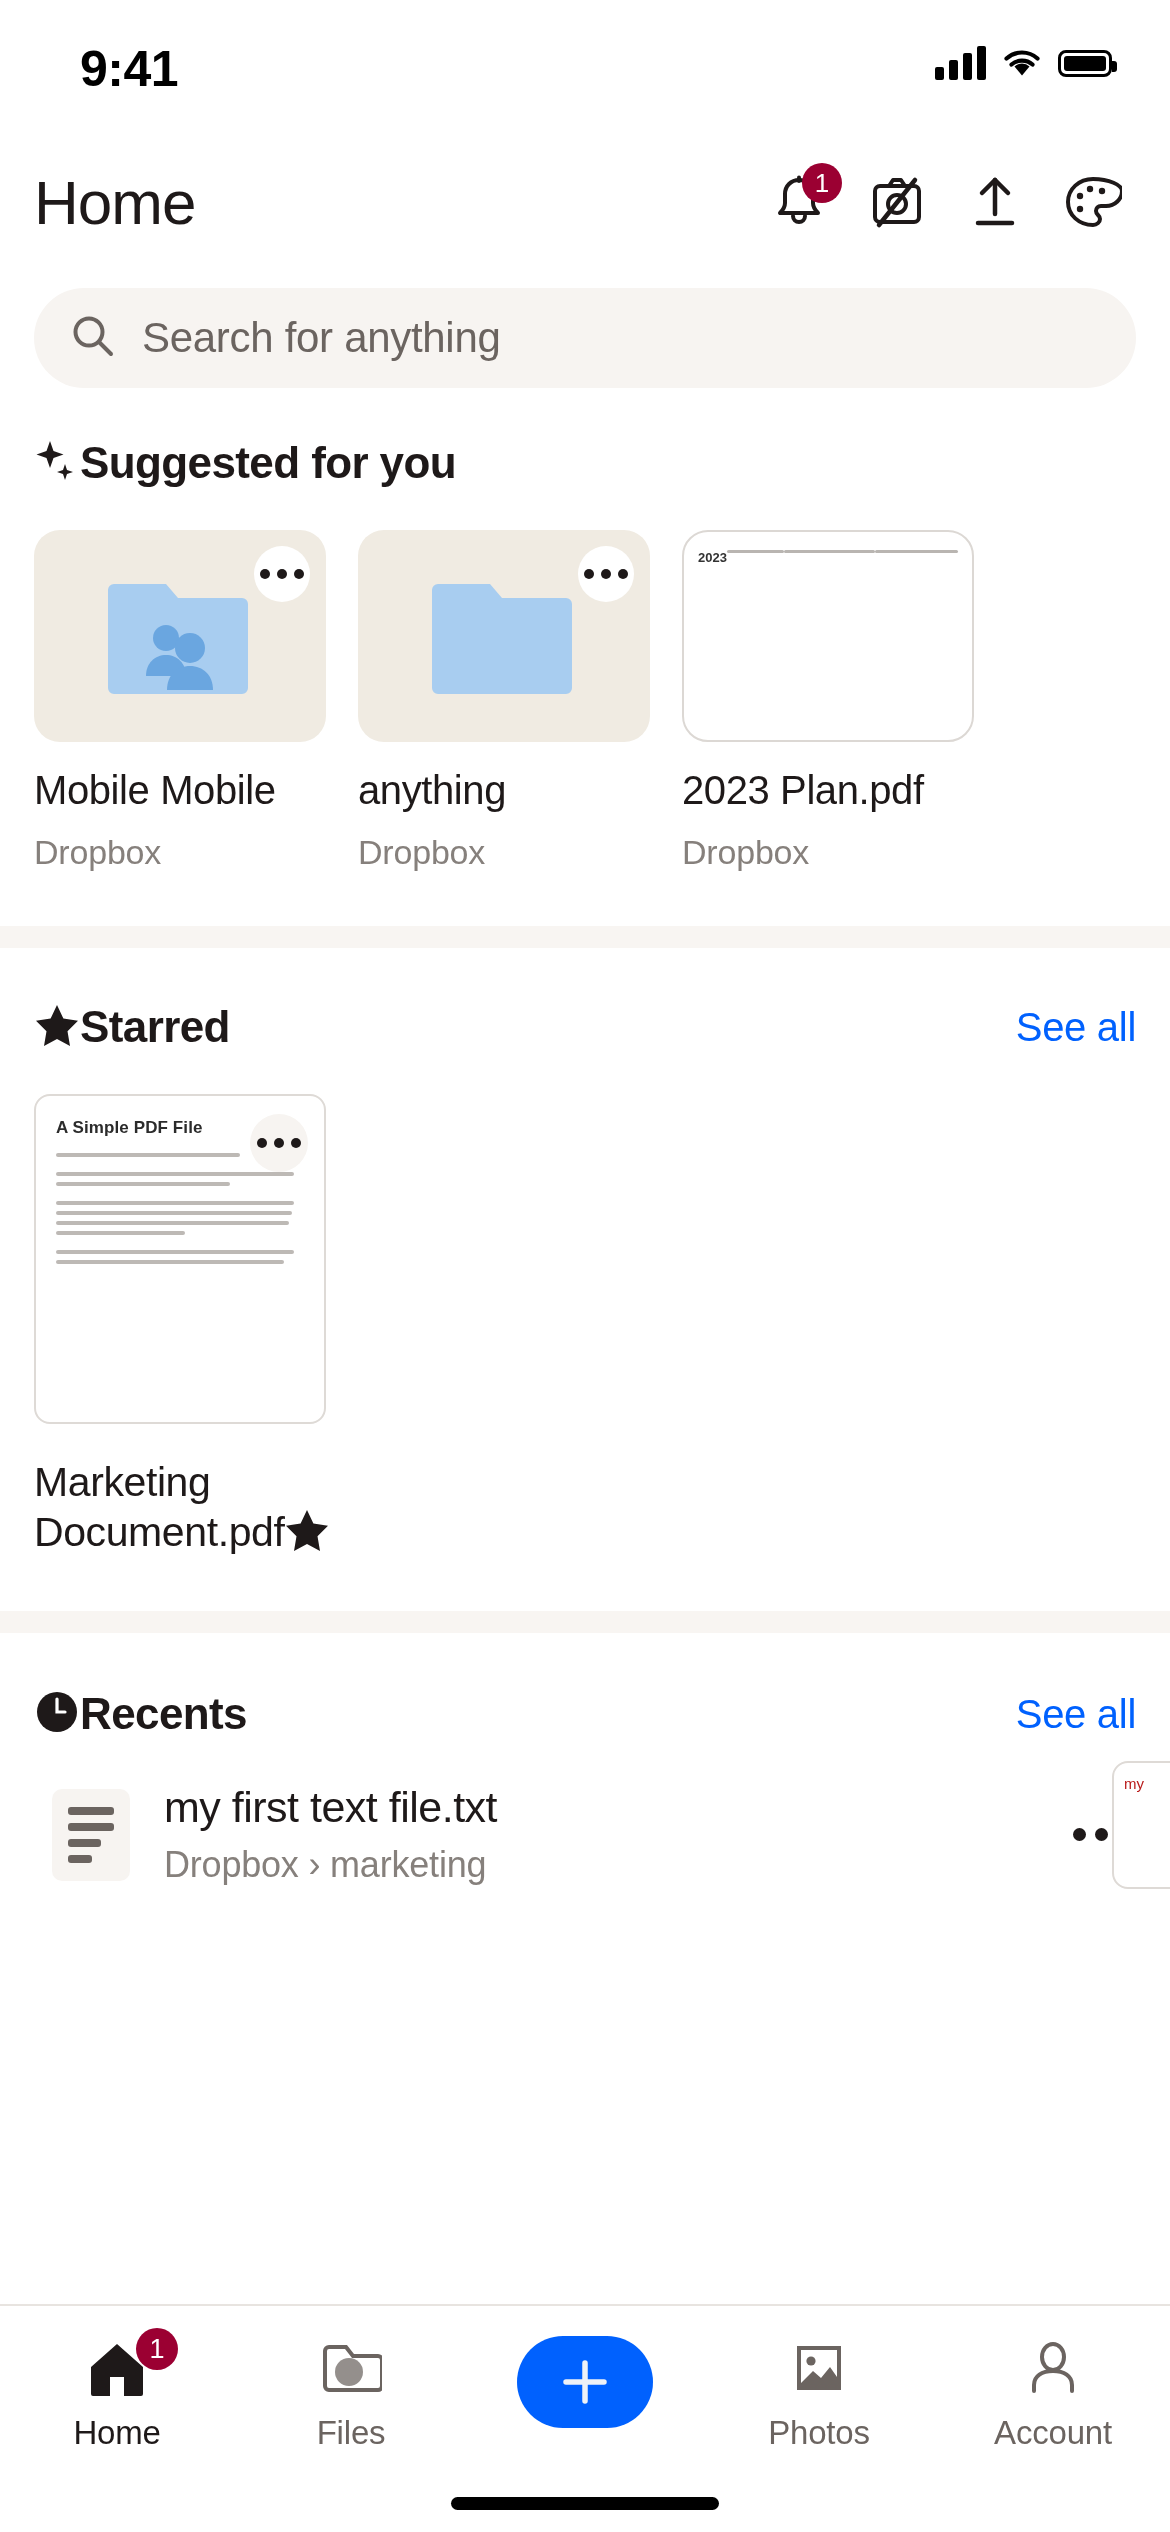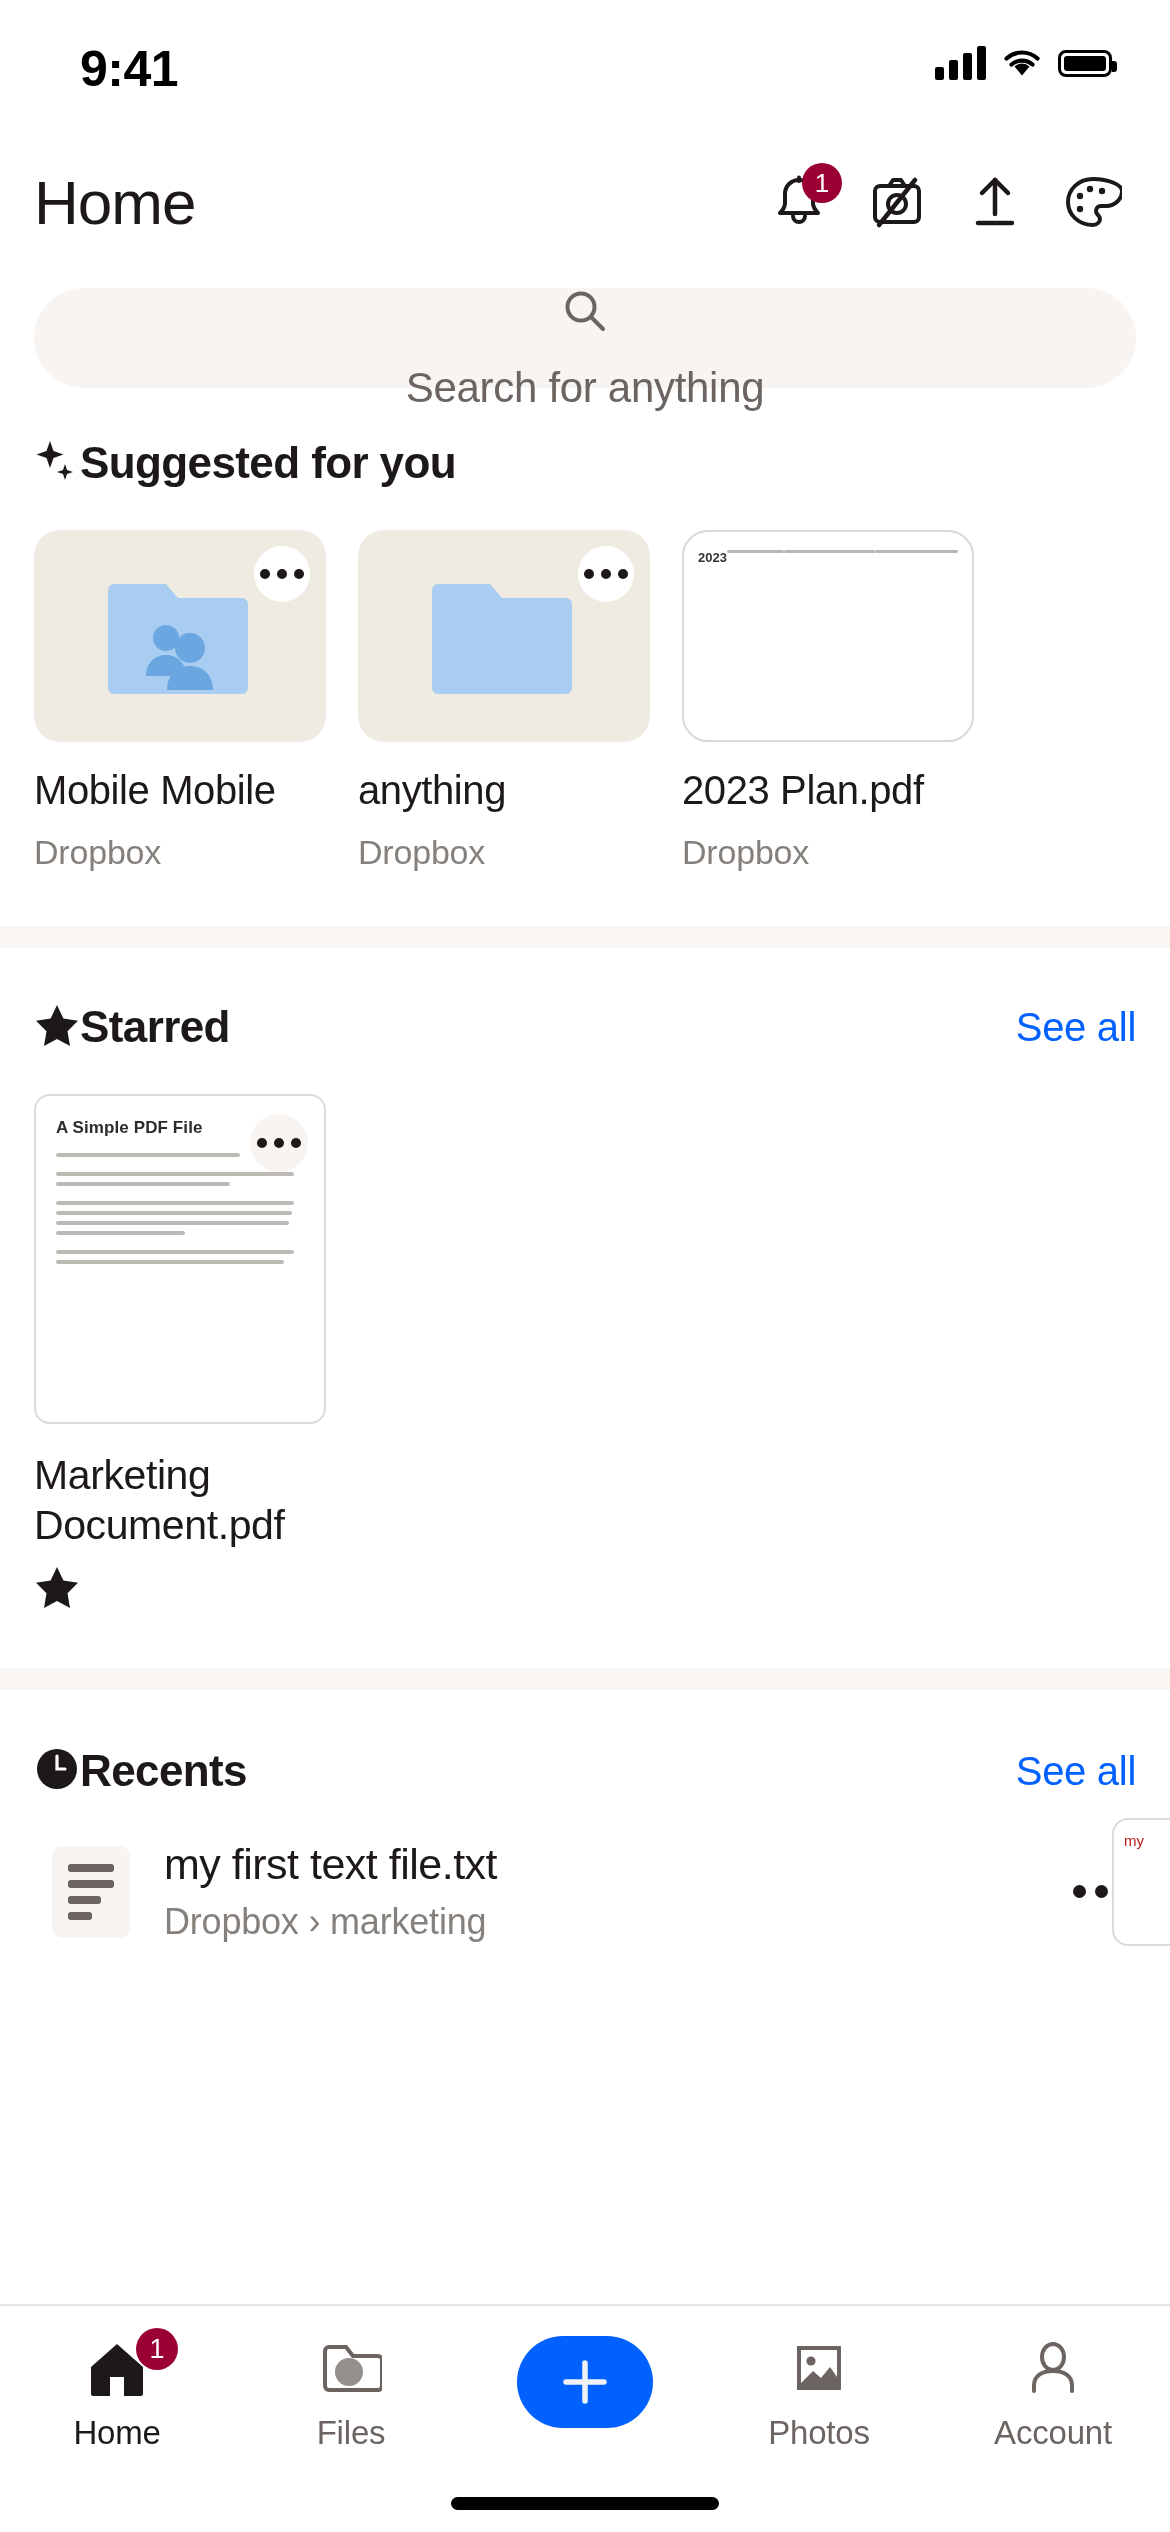--- a/index.html
+++ b/index.html
@@ -63,21 +63,21 @@
     background:#9b0032;color:#fff;
     font-size:26px;font-weight:500;
     display:flex;align-items:center;justify-content:center;
     padding:0 8px;
   }
 
   
   .search-wrap{ padding:32px 34px 0 34px;}
   .search{
     height:100px;border-radius:50px;background:#f7f4f1;
-    display:flex;align-items:center;gap:26px;padding:0 36px;flex-direction:column;
+    display:flex;align-items:center;gap:26px;padding:0 36px;
   }
   .search-text{ font-size:42px;color:#6b6460;letter-spacing:-0.3px;}
 
   
   .sec-head{
     display:flex;align-items:center;justify-content:space-between;
     padding:0 34px;
   }
   .sec-left{ display:flex;align-items:center;}
   .sec-title{ font-size:44px;font-weight:bold;letter-spacing:-0.6px;color:#1e1919;}
@@ -126,22 +126,22 @@
   }
   .pdf-title{font-size:17px;font-weight:bold;color:#2b2b2b;letter-spacing:0.1px;}
   .pdf-para{margin-top:15px;}
   .pdf-line{height:4px;background:#bdb9b5;border-radius:2px;margin-bottom:6px;}
   .pdf-kebab{
     position:absolute;top:18px;right:16px;width:58px;height:58px;border-radius:29px;
     background:#f7f4f1;display:flex;align-items:center;justify-content:center;gap:7px;
   }
   .pdf-kebab i{width:10px;height:10px;border-radius:5px;background:#1e1919;display:block;}
   .starred-name-row{
-    display:flex;align-items:flex-start;justify-content:space-between;
-    margin-top:26px;width:292px;flex-direction:column;
+    display:flex;align-items:flex-end;justify-content:space-between;
+    margin-top:33px;width:292px;
   }
   .starred-name{font-size:41px;line-height:1.22;color:#1e1919;letter-spacing:-0.4px;}
 
   
   .recents{ padding-top:56px;}
   .recent-row{
     display:flex;align-items:center;padding:44px 0 0 52px;gap:34px;
     position:relative;
   }
   .recent-icon{

